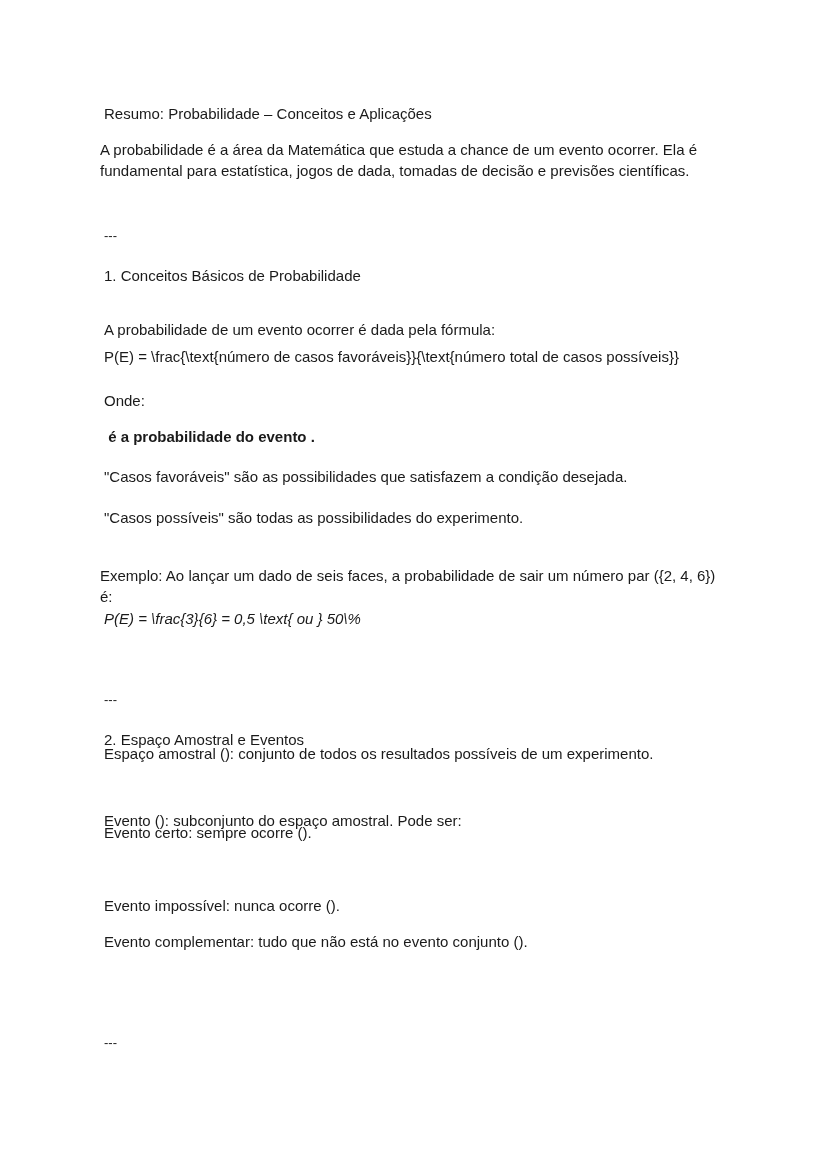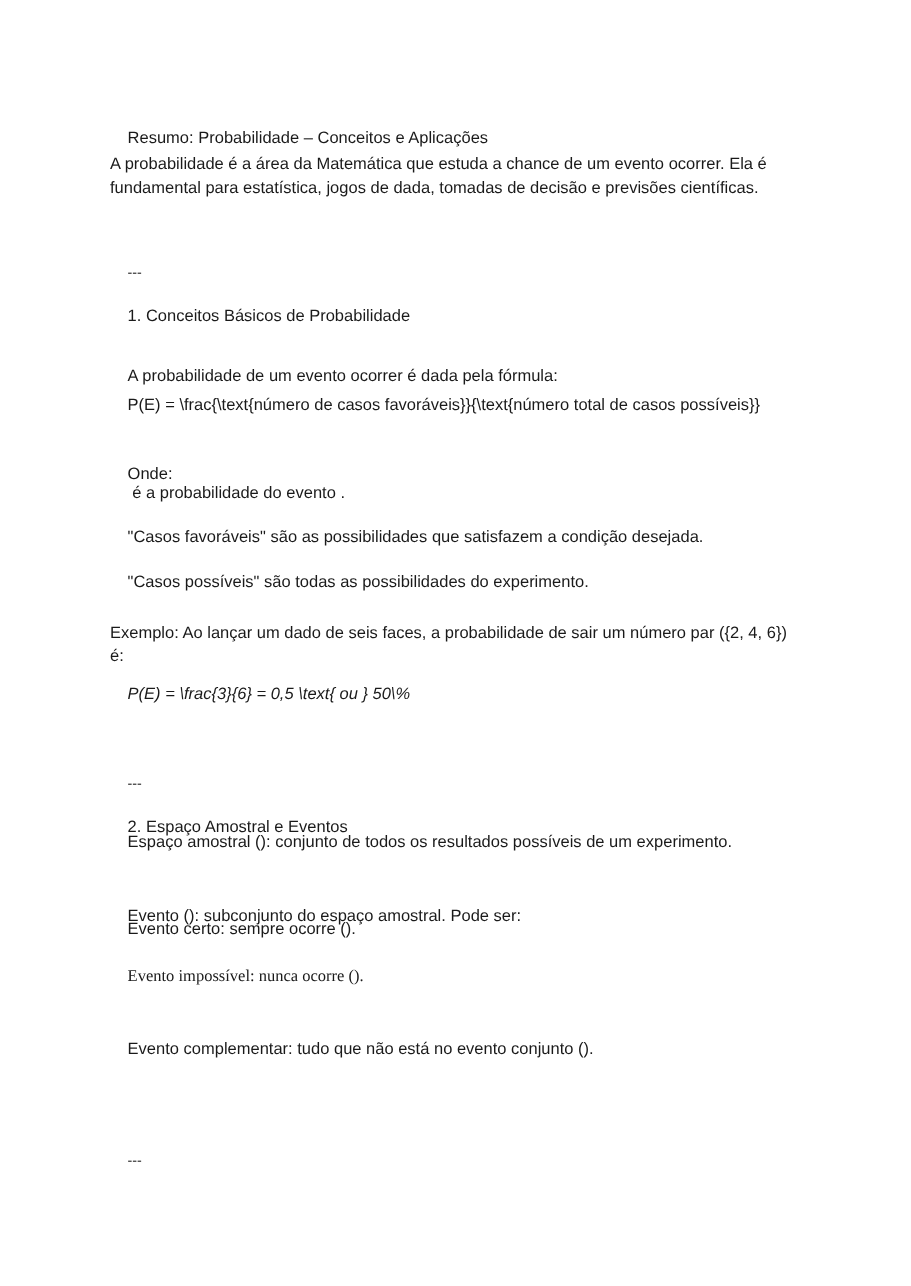--- a/index.html
+++ b/index.html
@@ -14,21 +14,21 @@
       overflow: hidden;
       font-family: "Liberation Sans", sans-serif;
       color: #1a1a1a;
       font-size: 15px;
     }
     .line {
       position: absolute;
       left: 100px;
       white-space: nowrap;
       line-height: 21px;
-      margin: 16px;
+      margin: 4px;
     }
     .para {
       position: absolute;
       left: 100px;
       width: 630px;
       line-height: 21px;
       margin: 0;
       white-space: normal;
     }
     .sep {
@@ -46,41 +46,41 @@
   <p class="para" style="top:139px;">A probabilidade é a área da Matemática que estuda a chance de um evento ocorrer. Ela é fundamental para estatística, jogos de dada, tomadas de decisão e previsões científicas.</p>
 
   <p class="line sep" style="top:221px;">---</p>
 
   <p class="line" style="top:261px;">1. Conceitos Básicos de Probabilidade</p>
 
   <p class="line" style="top:315px;">A probabilidade de um evento ocorrer é dada pela fórmula:</p>
 
   <p class="line" style="top:342px;">P(E) = \frac{\text{número de casos favoráveis}}{\text{número total de casos possíveis}}</p>
 
-  <p class="line" style="top:404px;">Onde:</p>
+  <p class="line" style="top:386px;">Onde:</p>
 
-  <p class="line" style="top:422px; white-space:pre;"> é a probabilidade do evento .</p>
+  <p class="line" style="top:422px; white-space:pre;font-weight:bold;"> é a probabilidade do evento .</p>
 
   <p class="line" style="top:462px;">"Casos favoráveis" são as possibilidades que satisfazem a condição desejada.</p>
 
   <p class="line" style="top:503px;">"Casos possíveis" são todas as possibilidades do experimento.</p>
 
   <p class="para" style="top:565px; width:620px;">Exemplo: Ao lançar um dado de seis faces, a probabilidade de sair um número par ({2, 4, 6}) é:</p>
 
   <p class="line" style="top:604px;font-style:italic;">P(E) = \frac{3}{6} = 0,5 \text{ ou } 50\%</p>
 
   <p class="line sep" style="top:685px;">---</p>
 
   <p class="line" style="top:725px;">2. Espaço Amostral e Eventos</p>
 
   <p class="line" style="top:739px;">Espaço amostral (): conjunto de todos os resultados possíveis de um experimento.</p>
 
   <p class="line" style="top:806px;">Evento (): subconjunto do espaço amostral. Pode ser:</p>
 
   <p class="line" style="top:818px;">Evento certo: sempre ocorre ().</p>
 
-  <p class="line" style="top:862px;font-family:Liberation Serif, serif;">Evento impossível: nunca ocorre ().</p>
+  <p class="line" style="top:891px;">Evento impossível: nunca ocorre ().</p>
 
   <p class="line" style="top:927px;">Evento complementar: tudo que não está no evento conjunto ().</p>
 
   <p class="line sep" style="top:1028px;">---</p>
 
 </div>
 
 </body></html>

